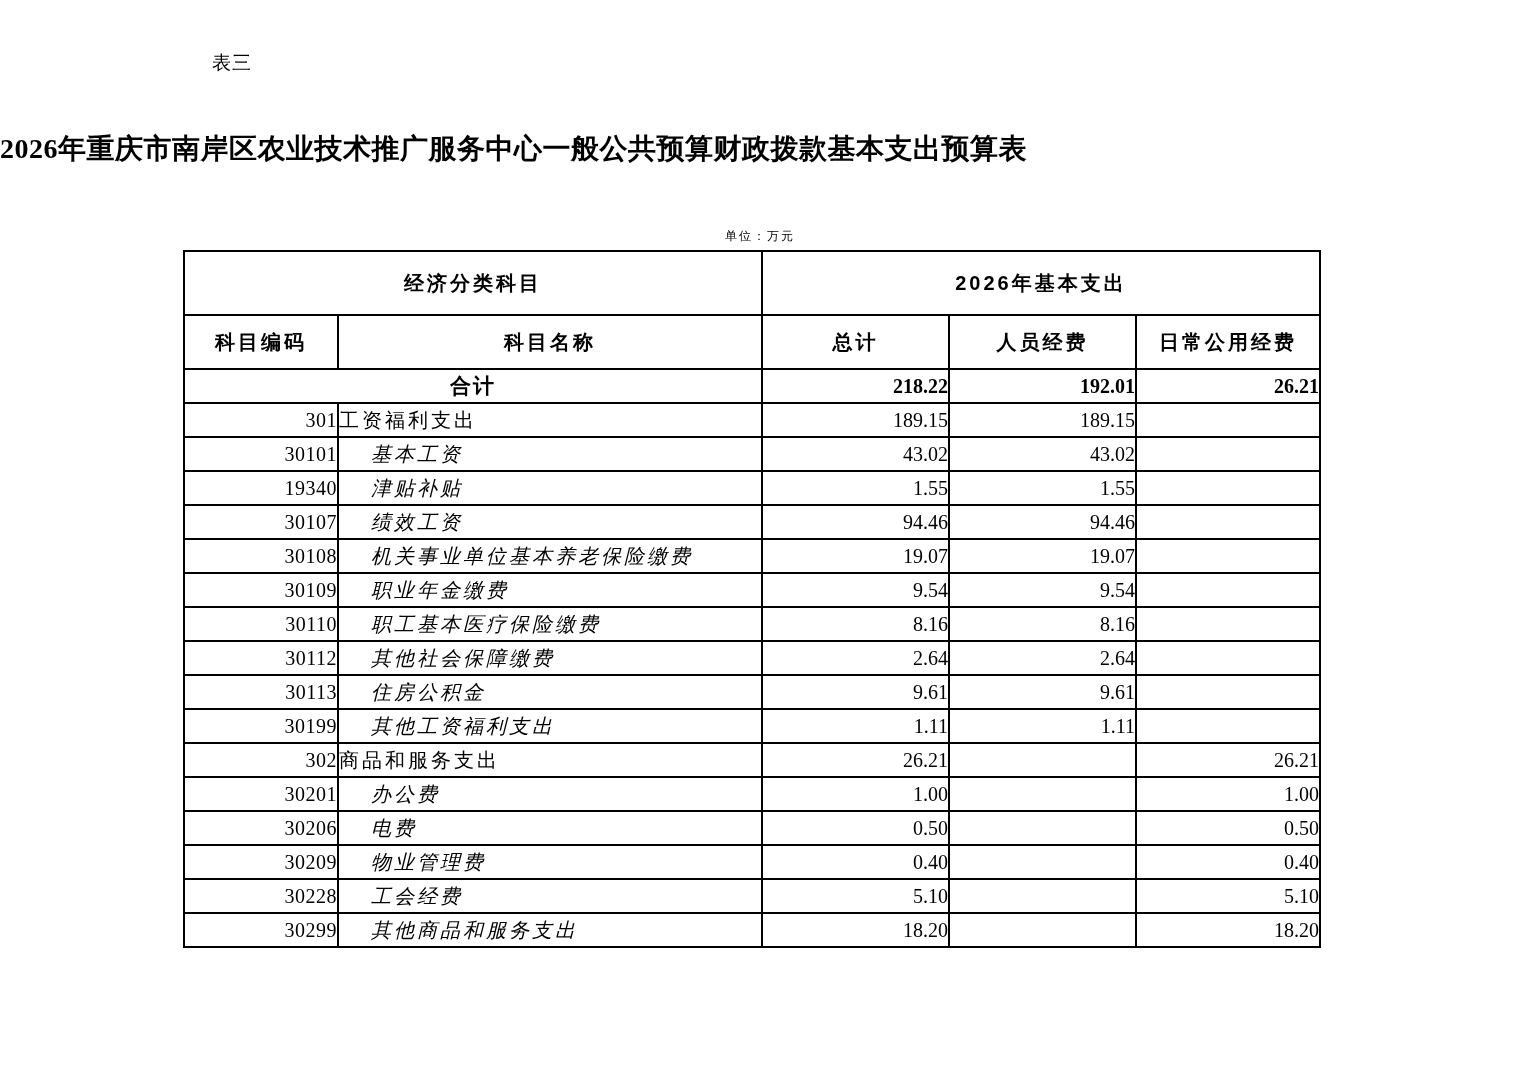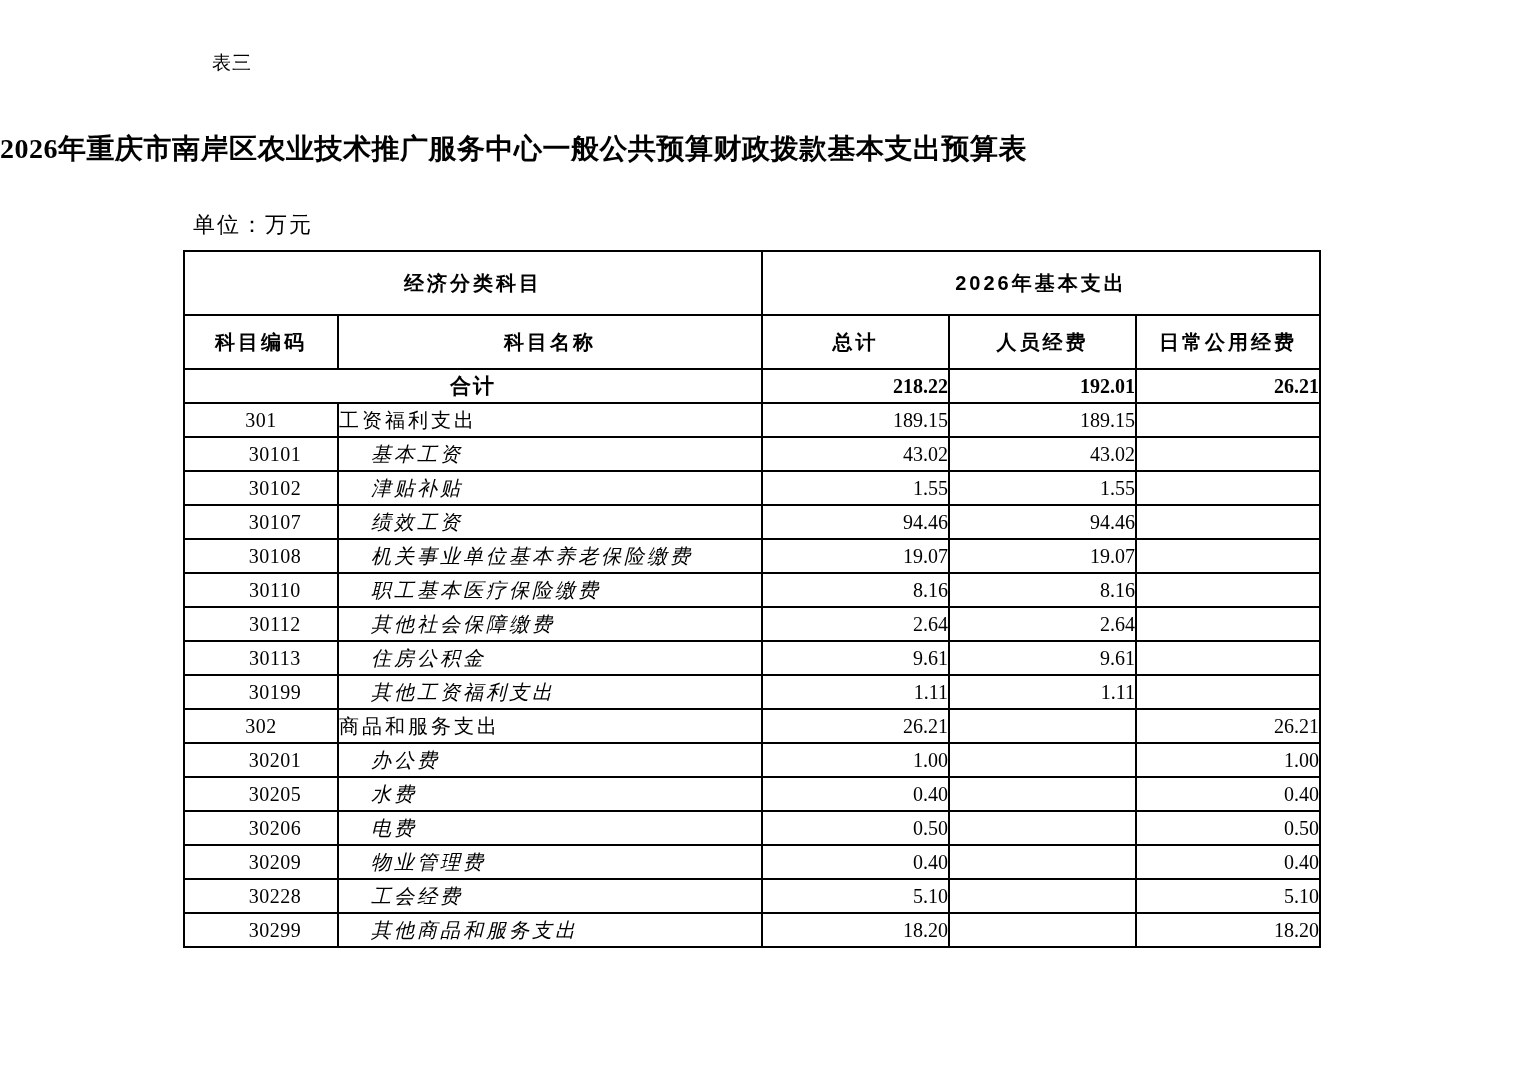--- a/index.html
+++ b/index.html
@@ -29,24 +29,24 @@
     left: 0; top: 130px;
     width: 1520px;
     margin: 0;
     font-size: 28px;
     font-weight: bold;
     letter-spacing: 0.5px;
     font-family: "Liberation Serif", "DejaVu Serif", serif;
   }
   .unit-note {
     position: absolute;
-    left: 193px; top: 210px;
+    left: 193px; top: 228px;
     width: 1134px;
-    text-align: left;
-    font-size: 22px;
+    text-align: center;
+    font-size: 12px;
     letter-spacing: 2px;
   }
   table.budget {
     position: absolute;
     left: 183px; top: 250px;
     width: 1136px;
     border-collapse: collapse;
     table-layout: fixed;
   }
   table.budget th,
@@ -62,21 +62,21 @@
   tbody tr  { height: 34px; }
   thead th {
     font-family: "Liberation Sans", "DejaVu Sans", sans-serif;
     font-weight: bold;
     font-size: 20px;
     letter-spacing: 3px;
     text-align: center;
   }
   td { font-size: 20px; }
   td.code {
-    text-align: center;
+    text-align: right;
     padding-left: 5px;
     letter-spacing: 0.5px;
   }
   td.code.lvl2 { padding-left: 28px; }
   td.name {
     text-align: left;
     padding-left: 7px;
     letter-spacing: 3px;
   }
   td.name.lvl2 { padding-left: 32px; font-style: italic; }
@@ -138,41 +138,48 @@
           <td class="num"></td>
         </tr>
         <tr>
           <td class="code lvl2">30101</td>
           <td class="name lvl2">基本工资</td>
           <td class="num">43.02</td>
           <td class="num">43.02</td>
           <td class="num"></td>
         </tr>
         <tr>
-          <td class="code lvl2">30102</td>
+          <td class="code lvl2">19340</td>
           <td class="name lvl2">津贴补贴</td>
           <td class="num">1.55</td>
           <td class="num">1.55</td>
           <td class="num"></td>
         </tr>
         <tr>
           <td class="code lvl2">30107</td>
           <td class="name lvl2">绩效工资</td>
           <td class="num">94.46</td>
           <td class="num">94.46</td>
           <td class="num"></td>
         </tr>
         <tr>
           <td class="code lvl2">30108</td>
           <td class="name lvl2">机关事业单位基本养老保险缴费</td>
           <td class="num">19.07</td>
           <td class="num">19.07</td>
           <td class="num"></td>
         </tr>
         <tr>
+          <td class="code lvl2">30109</td>
+          <td class="name lvl2">职业年金缴费</td>
+          <td class="num">9.54</td>
+          <td class="num">9.54</td>
+          <td class="num"></td>
+        </tr>
+        <tr>
           <td class="code lvl2">30110</td>
           <td class="name lvl2">职工基本医疗保险缴费</td>
           <td class="num">8.16</td>
           <td class="num">8.16</td>
           <td class="num"></td>
         </tr>
         <tr>
           <td class="code lvl2">30112</td>
           <td class="name lvl2">其他社会保障缴费</td>
           <td class="num">2.64</td>
@@ -201,27 +208,20 @@
           <td class="num">26.21</td>
         </tr>
         <tr>
           <td class="code lvl2">30201</td>
           <td class="name lvl2">办公费</td>
           <td class="num">1.00</td>
           <td class="num"></td>
           <td class="num">1.00</td>
         </tr>
         <tr>
-          <td class="code lvl2">30205</td>
-          <td class="name lvl2">水费</td>
-          <td class="num">0.40</td>
-          <td class="num"></td>
-          <td class="num">0.40</td>
-        </tr>
-        <tr>
           <td class="code lvl2">30206</td>
           <td class="name lvl2">电费</td>
           <td class="num">0.50</td>
           <td class="num"></td>
           <td class="num">0.50</td>
         </tr>
         <tr>
           <td class="code lvl2">30209</td>
           <td class="name lvl2">物业管理费</td>
           <td class="num">0.40</td>

